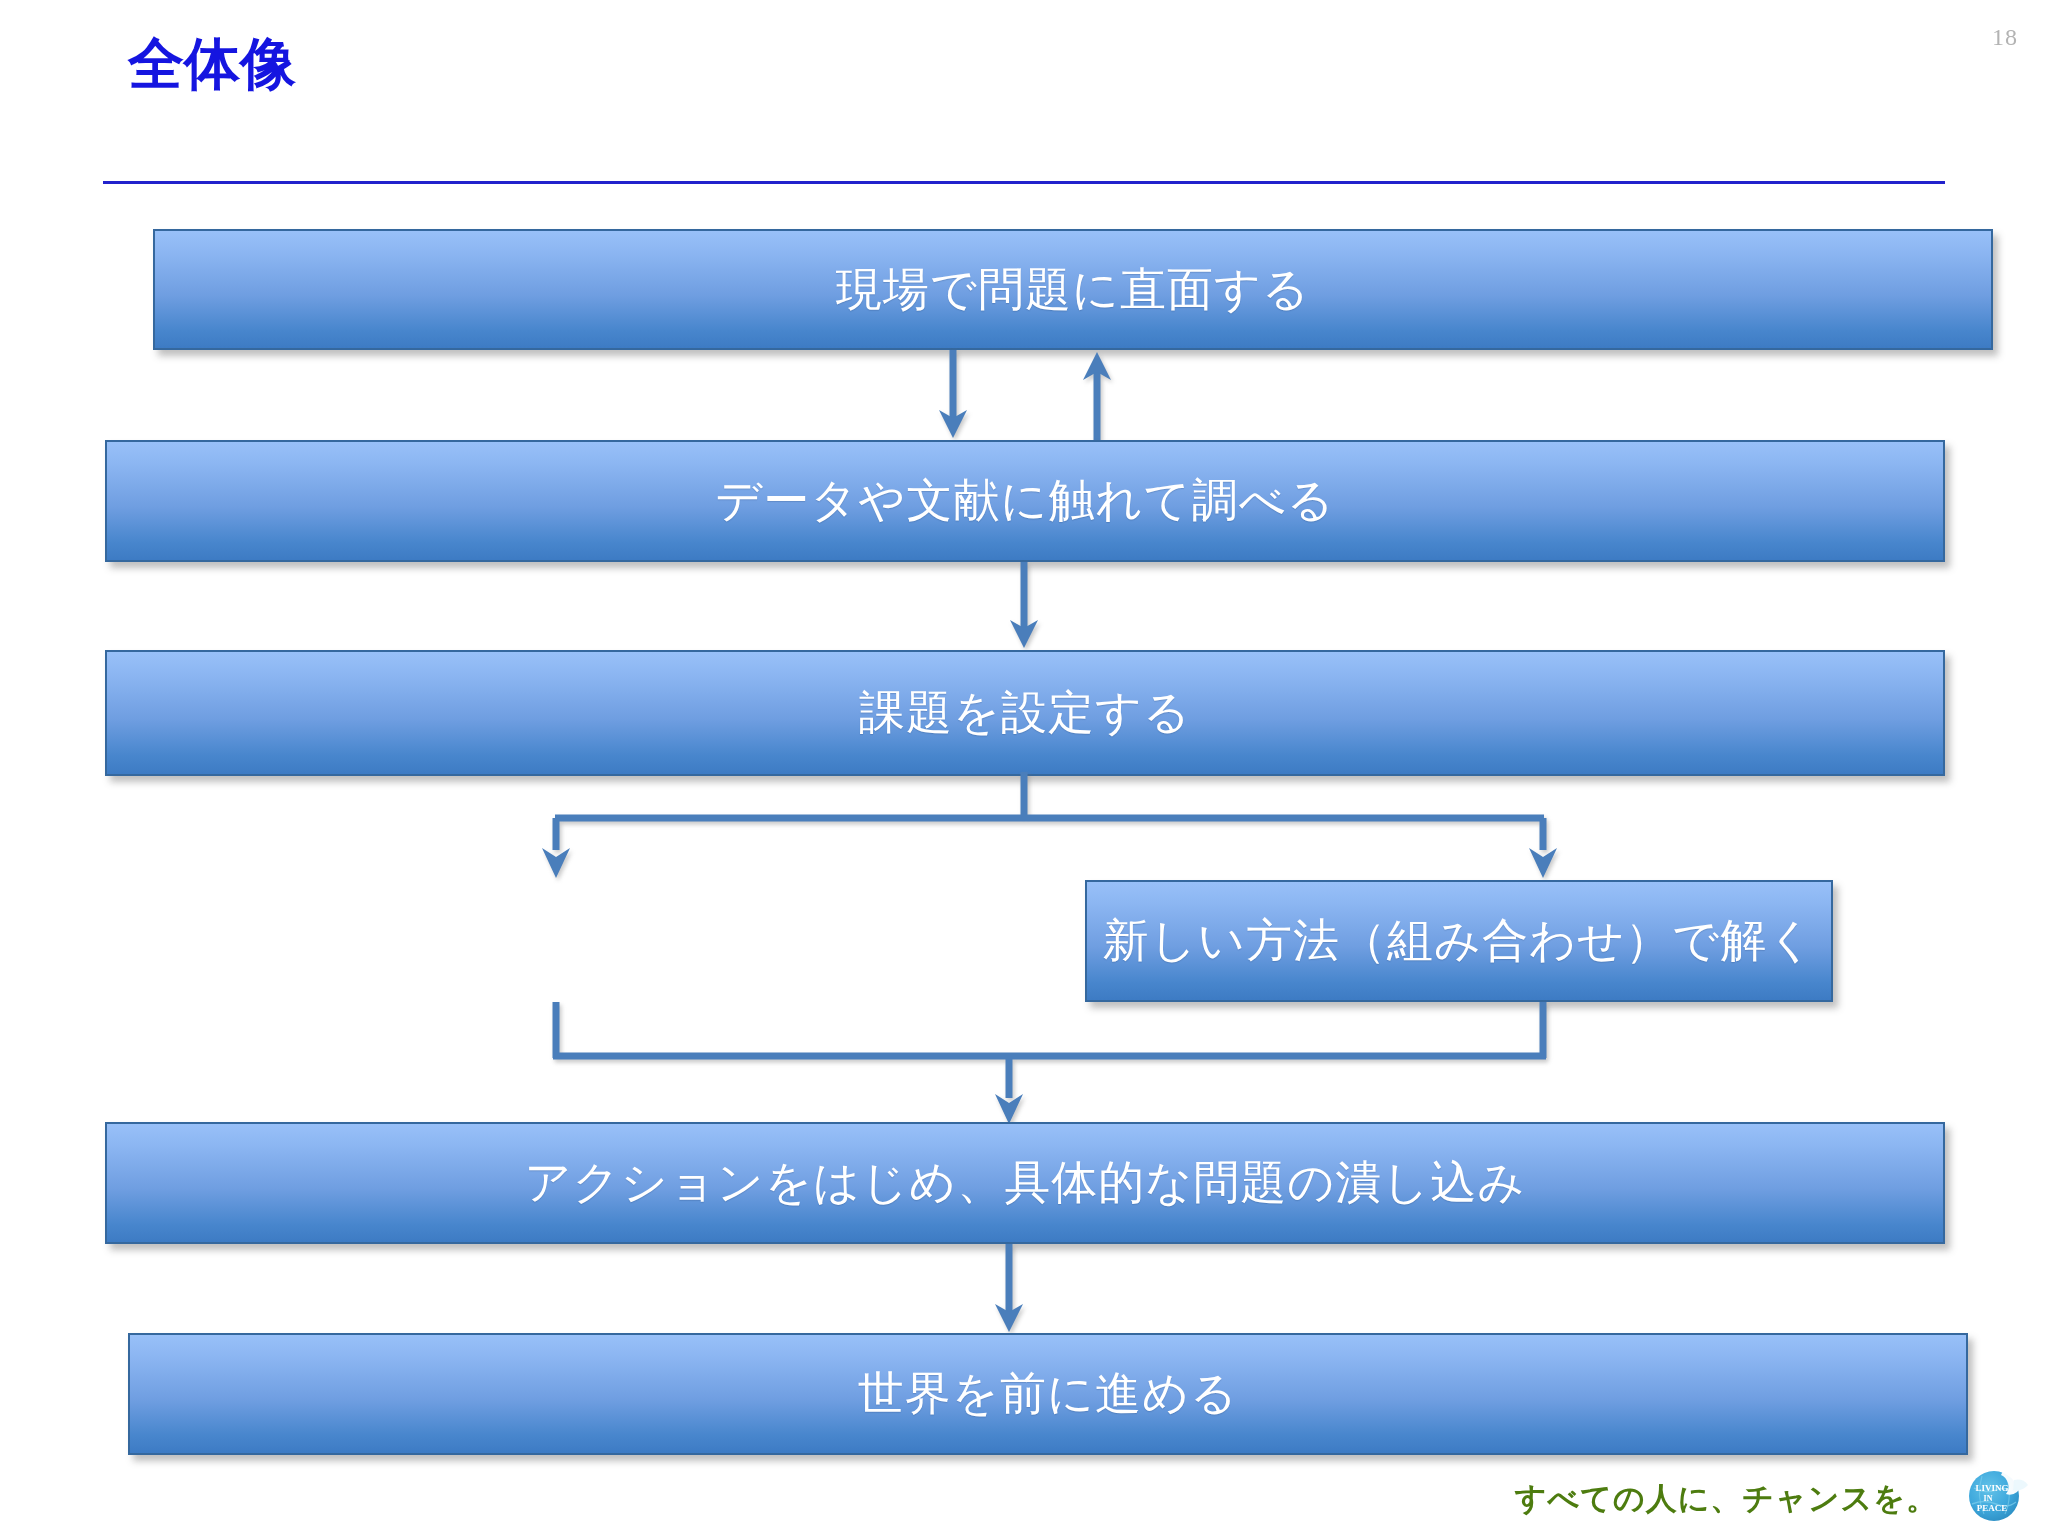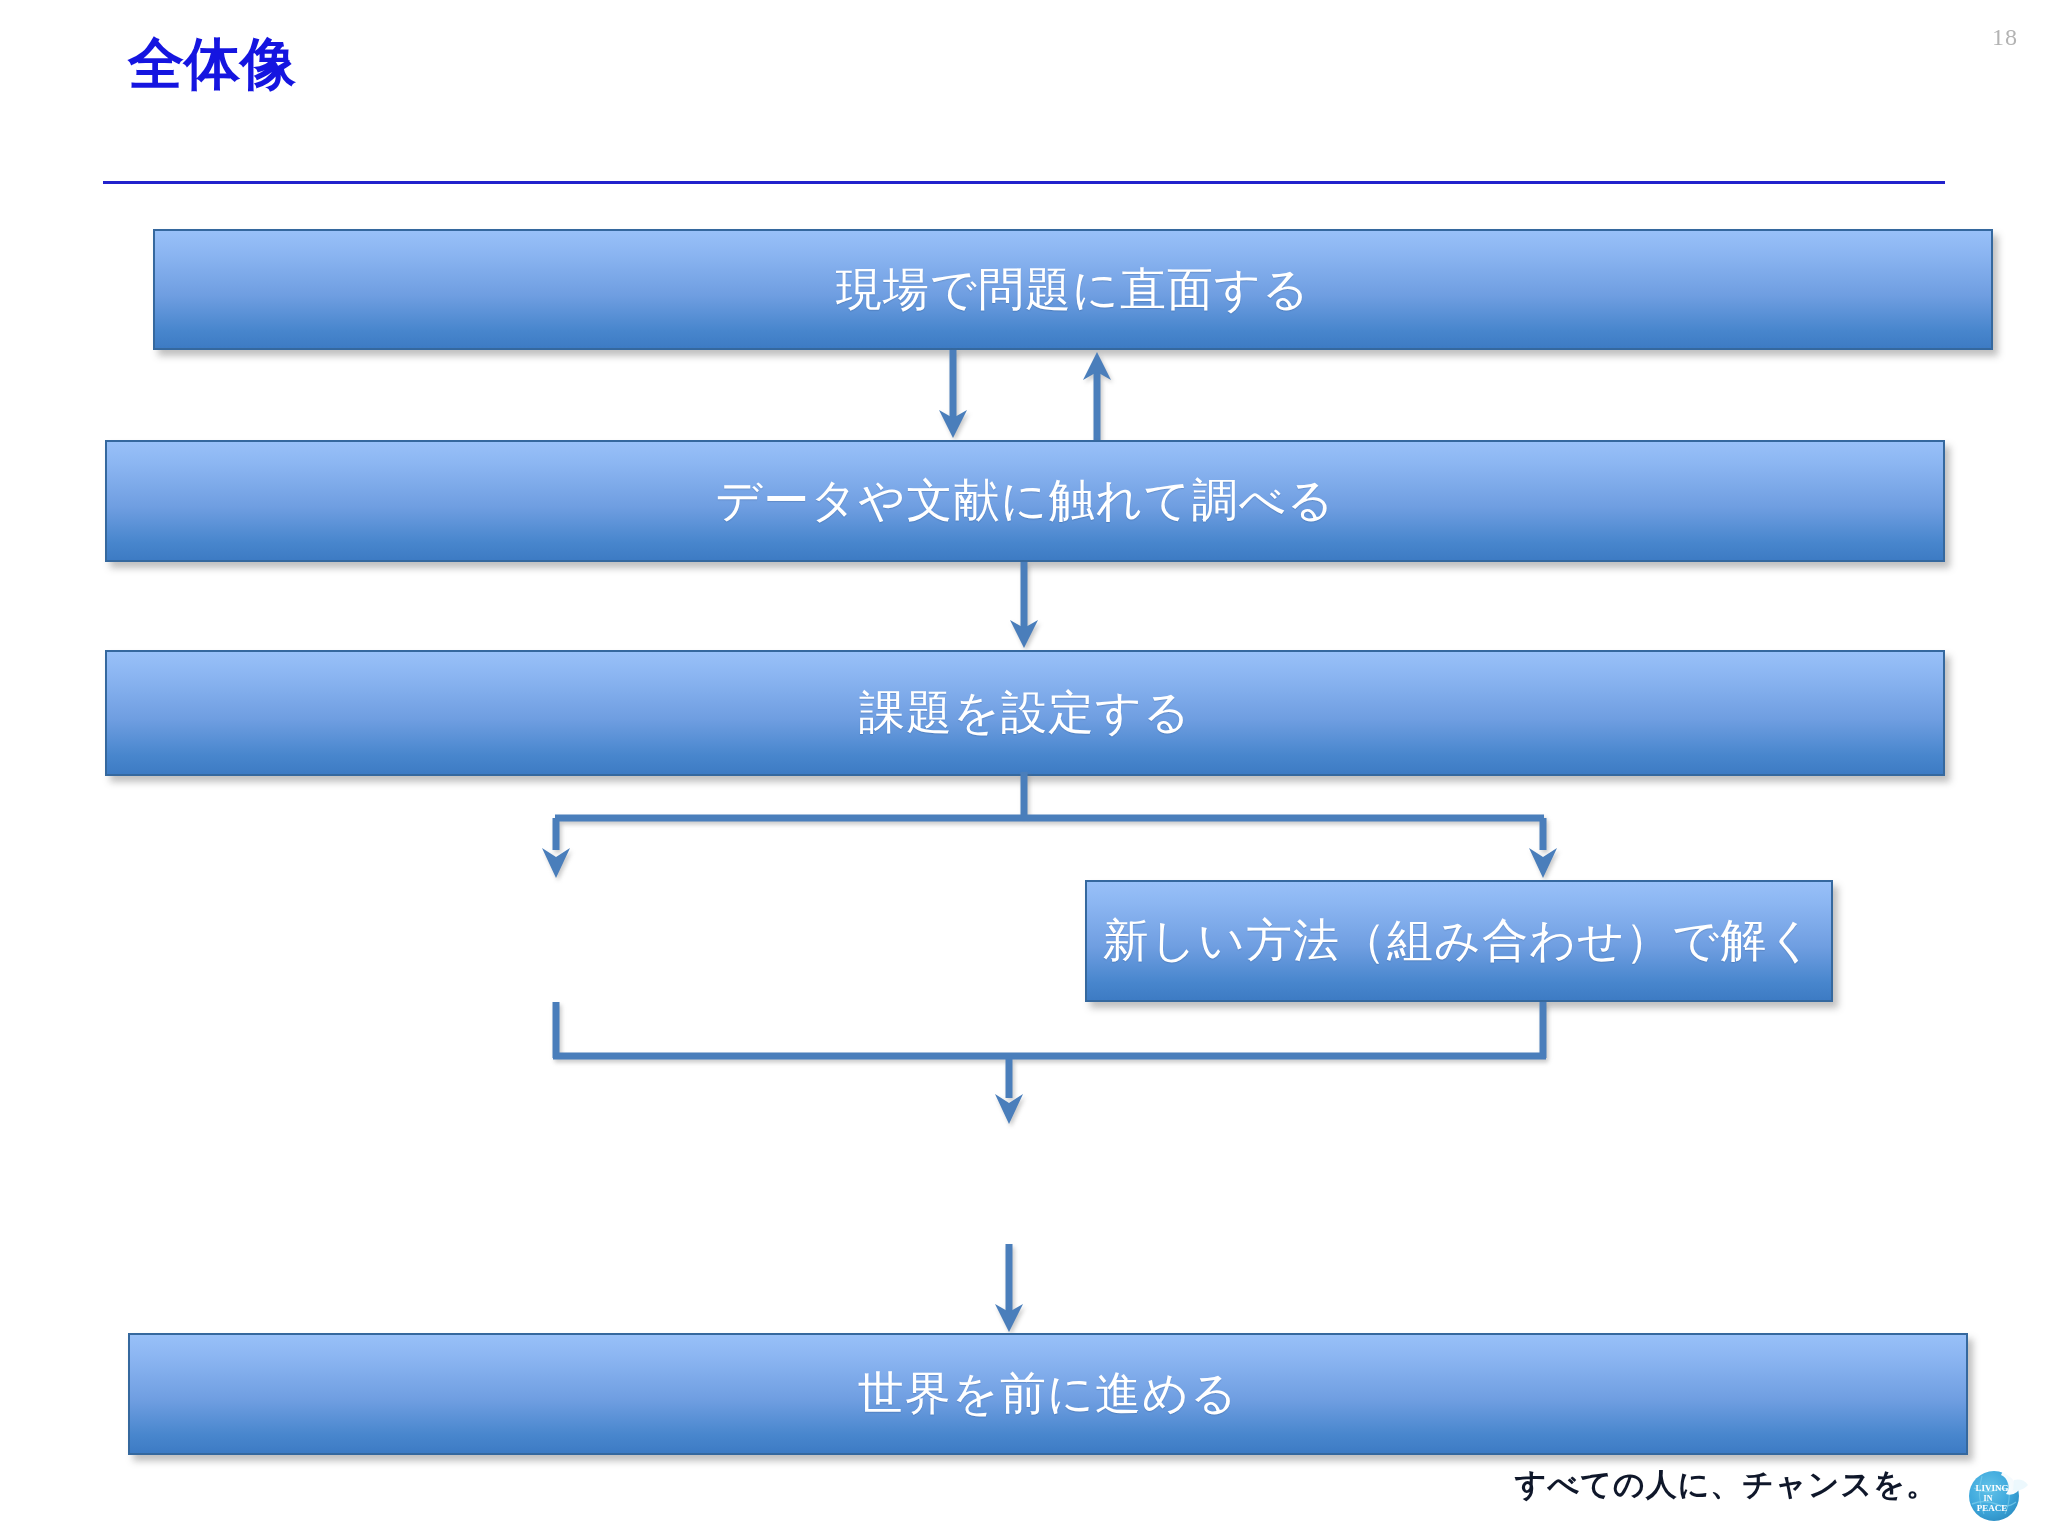--- a/index.html
+++ b/index.html
@@ -75,23 +75,23 @@
   
   .conn {
     position: absolute;
   }
   .conn svg { display: block; overflow: visible; }
 
   
   #footer-tagline {
     position: absolute;
     right: 110px;
-    bottom: 30px;
+    bottom: 16px;
     font-size: 31px;
-    color: #0f172a;
+    color: #4d7c0f;
     font-weight: bold;
     letter-spacing: 1px;
     white-space: nowrap;
   }
   #footer-logo {
     position: absolute;
     right: 16px;
     bottom: 8px;
     width: 70px;
     height: 70px;
@@ -177,20 +177,23 @@
         <line x1="1023" y1="0" x2="1023" y2="56" stroke="#4a7ebb" stroke-width="7"></line>
 
         <line x1="33" y1="54" x2="1026" y2="54" stroke="#4a7ebb" stroke-width="7"></line>
 
         <line x1="489" y1="54" x2="489" y2="96" stroke="#4a7ebb" stroke-width="7"></line>
         <polygon points="489,122 475,92 489,101 503,92" fill="#4a7ebb"></polygon>
       </g>
     </svg>
   </div>
 
+  <div class="flow-box" style="left:105px; top:1122px; width:1840px; height:122px;">
+    <span class="box-label">アクションをはじめ、具体的な問題の潰し込み</span>
+  </div>
 
   <div class="conn" style="left:994px; top:1244px; width:30px; height:90px;">
     <svg width="30" height="90" viewBox="0 0 30 90">
       <g style="filter: drop-shadow(2px 3px 2px rgba(120,120,120,0.4));">
         <line x1="15" y1="0" x2="15" y2="68" stroke="#4a7ebb" stroke-width="7"></line>
         <polygon points="15,88 1,60 15,68 29,60" fill="#4a7ebb"></polygon>
       </g>
     </svg>
   </div>
 

